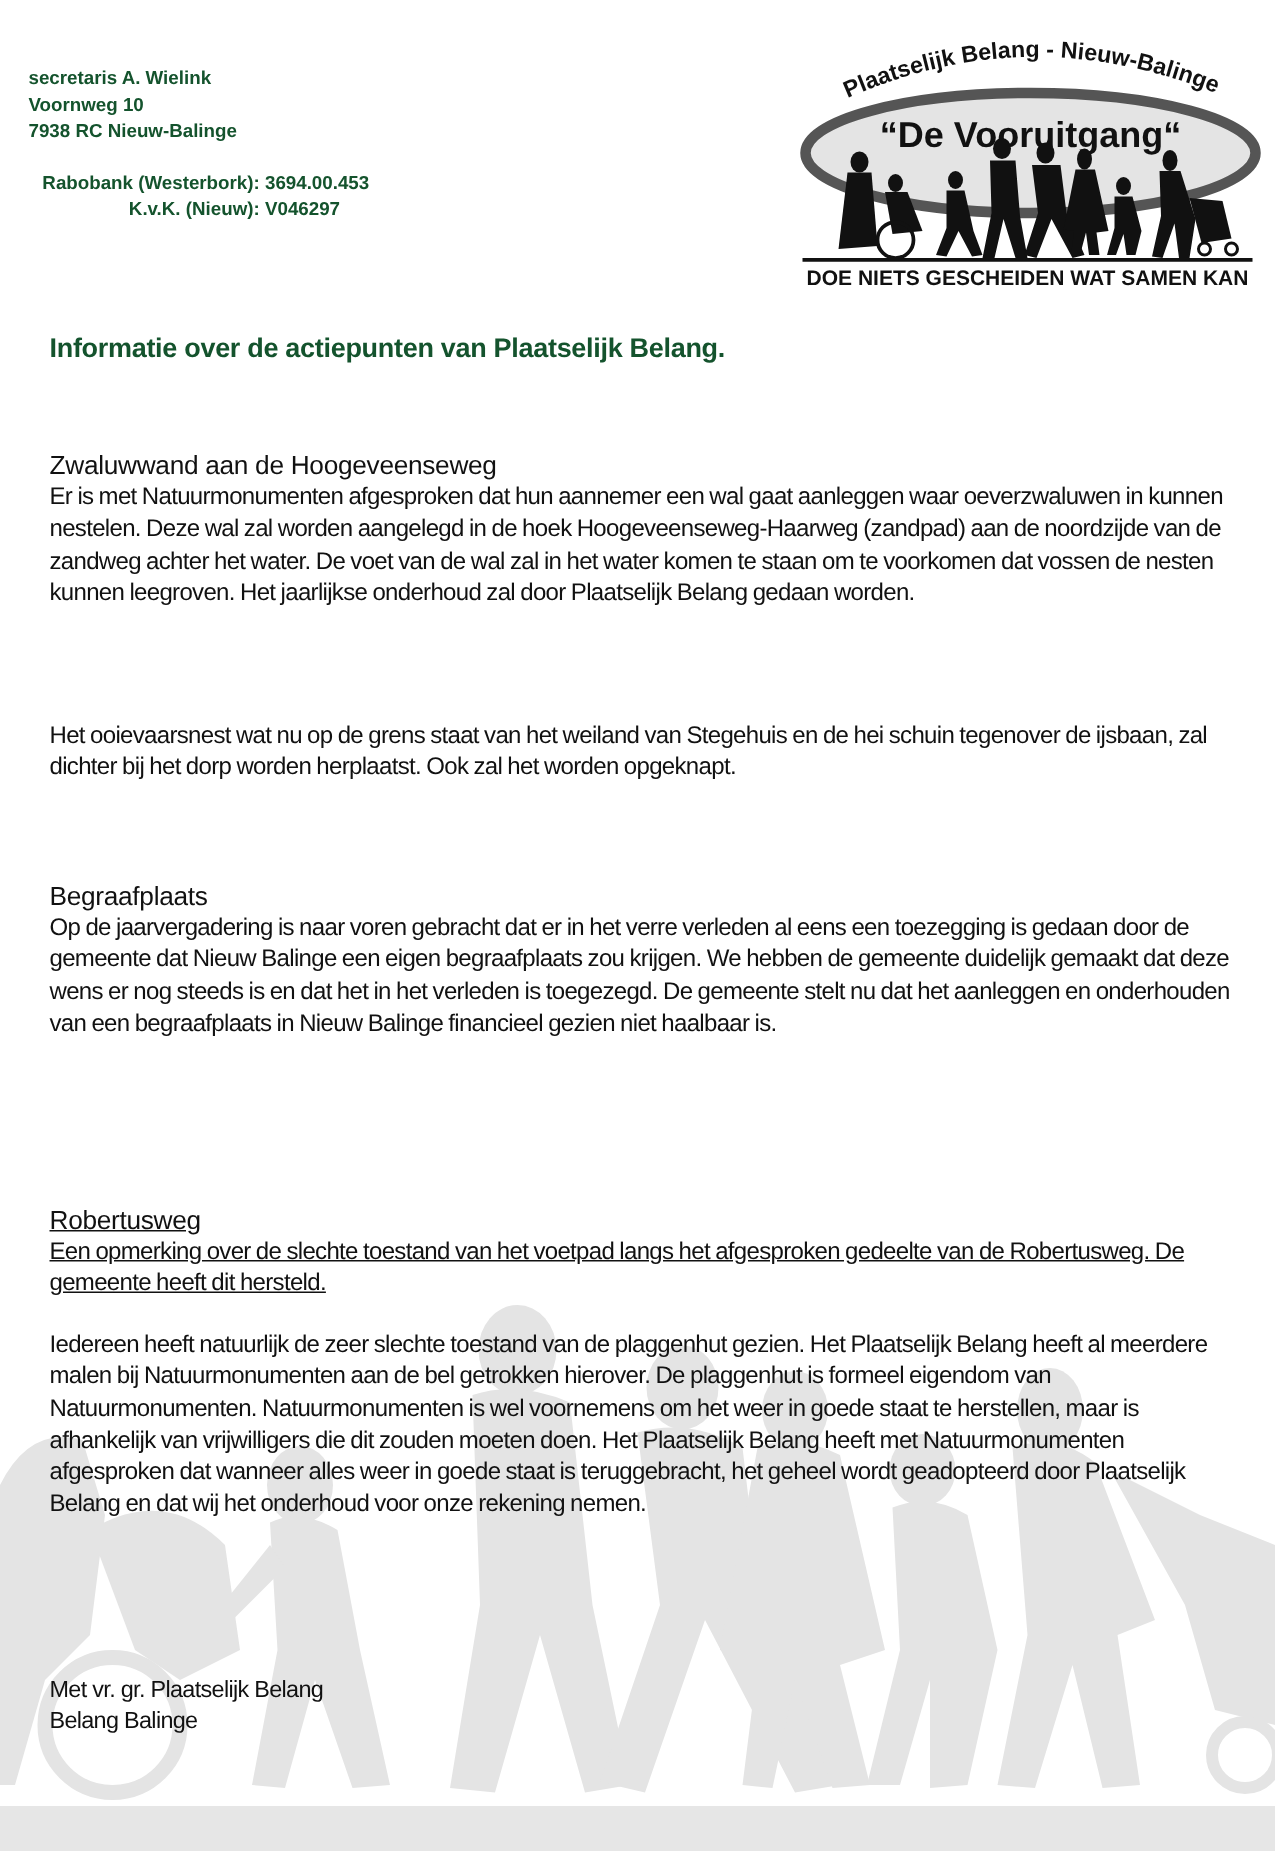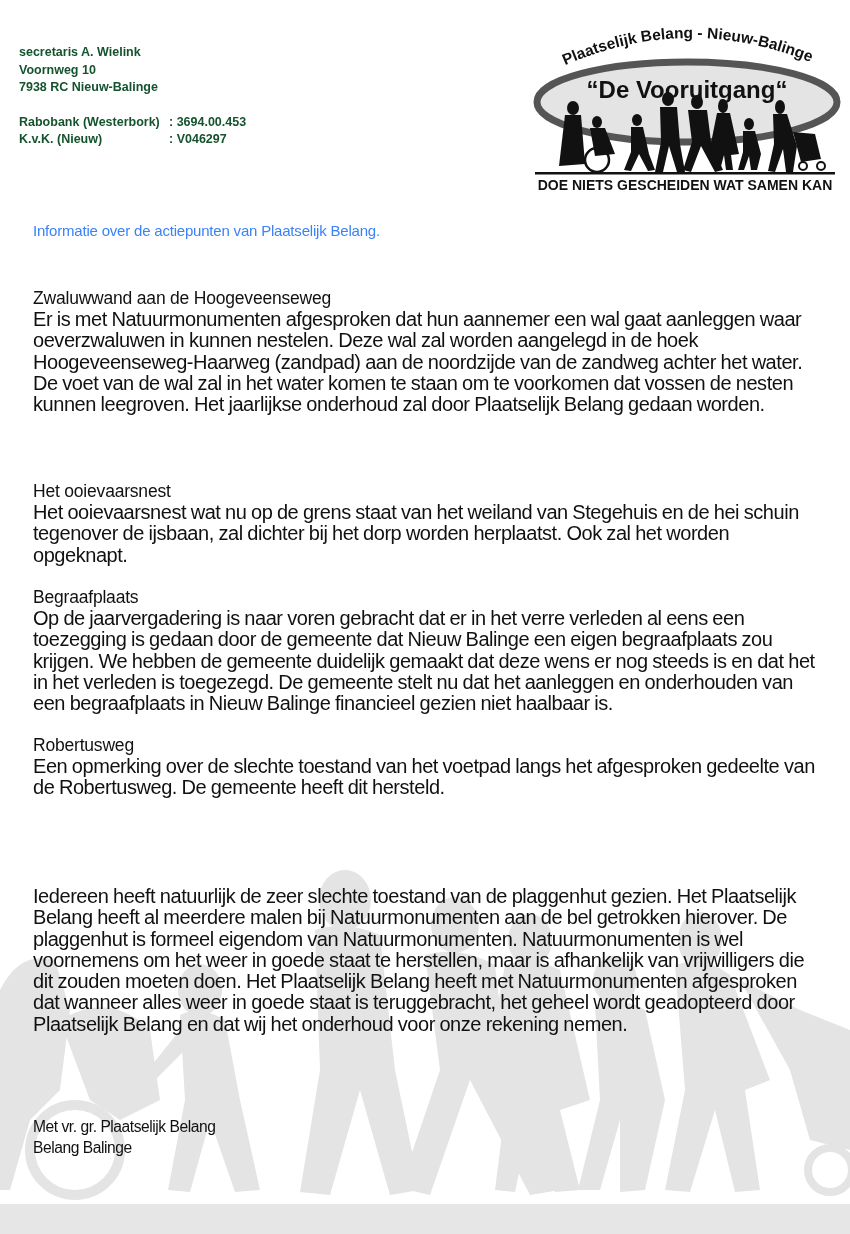--- a/index.html
+++ b/index.html
@@ -2,27 +2,27 @@
 <html><head>
 <meta charset="utf-8">
 <style>
   html, body { margin:0; padding:0; }
   body { width:850px; height:1234px; position:relative; overflow:hidden; background:#ffffff; font-family:"Liberation Sans", sans-serif; color:#111; }
   .bg-figures { position:absolute; left:0; top:870px; width:850px; height:335px; z-index:0; }
   .bottom-band { position:absolute; left:0; top:1204px; width:850px; height:30px; background:#e6e6e6; z-index:0; }
   .sender { position:absolute; left:19px; top:44px; font-size:12.5px; line-height:17.5px; font-weight:bold; color:#14532d; z-index:2; }
   .sender .gap { height:17px; }
   .sender .row { display:flex; }
-  .sender .row .lbl { width:150px; }
+  .sender .row .lbl { width:150px;text-align:right; }
   .logo { position:absolute; left:525px; top:14px; width:322px; height:180px; z-index:2; }
   .content { position:absolute; left:33px; top:0; width:790px; z-index:2; font-family:"Liberation Sans Narrow","Liberation Sans", sans-serif; }
-  .intro { position:absolute; top:222px; font-size:15px; color:#3b82f6; white-space:nowrap; letter-spacing:-0.2px; }
+  .intro { position:absolute; top:222px; font-size:18px; color:#14532d; white-space:nowrap; letter-spacing:-0.2px;font-weight:bold; }
   .section { position:absolute; left:0; width:790px; }
   .section h2 { margin:0; font-weight:normal; font-size:17.5px; line-height:22px; color:#111; letter-spacing:-0.2px; }
-  .section p { margin:0; font-size:20px; line-height:21.3px; color:#111; letter-spacing:-0.45px; word-spacing:-0.5px; }
+  .section p { margin:0; font-size:16px; line-height:21.3px; color:#111; letter-spacing:-0.45px; word-spacing:-0.5px; }
   .closing { position:absolute; top:1106px; font-size:15.6px; line-height:21.3px; letter-spacing:-0.45px;margin-top:10px; }
 </style>
 </head>
 <body>
 
 <svg class="bg-figures" viewBox="0 0 850 335" preserveAspectRatio="none">
   <g fill="#e4e4e4">
 
     <path d="M0 120 Q20 80 55 90 L70 140 L60 220 L30 250 L10 320 L0 320 Z"></path>
     <circle cx="75" cy="280" r="45" fill="none" stroke="#e4e4e4" stroke-width="10"></circle>
@@ -106,36 +106,35 @@
     <circle cx="278" cy="152" r="4" fill="none" stroke="#111" stroke-width="2"></circle>
     <circle cx="296" cy="152" r="4" fill="none" stroke="#111" stroke-width="2"></circle>
   </g>
   <rect x="10" y="158" width="300" height="2.5" fill="#111"></rect>
   <text x="160" y="176" text-anchor="middle" font-family="Liberation Sans, sans-serif" font-weight="bold" font-size="14" fill="#111">DOE NIETS GESCHEIDEN WAT SAMEN KAN</text>
 </svg>
 
 <div class="content">
   <div class="intro">Informatie over de actiepunten van Plaatselijk Belang.</div>
 
-  <div class="section" style="top:287px;">
+  <div class="section" style="top:299px;">
     <h2>Zwaluwwand aan de Hoogeveenseweg</h2>
     <p>Er is met Natuurmonumenten afgesproken dat hun aannemer een wal gaat aanleggen waar oeverzwaluwen in kunnen nestelen. Deze wal zal worden aangelegd in de hoek Hoogeveenseweg-Haarweg (zandpad) aan de noordzijde van de zandweg achter het water. De voet van de wal zal in het water komen te staan om te voorkomen dat vossen de nesten kunnen leegroven. Het jaarlijkse onderhoud zal door Plaatselijk Belang gedaan worden.</p>
   </div>
 
   <div class="section" style="top:480px;">
-    <h2>Het ooievaarsnest</h2>
     <p>Het ooievaarsnest wat nu op de grens staat van het weiland van Stegehuis en de hei schuin tegenover de ijsbaan, zal dichter bij het dorp worden herplaatst. Ook zal het worden opgeknapt.</p>
   </div>
 
   <div class="section" style="top:586px;">
     <h2>Begraafplaats</h2>
     <p>Op de jaarvergadering is naar voren gebracht dat er in het verre verleden al eens een toezegging is gedaan door de gemeente dat Nieuw Balinge een eigen begraafplaats zou krijgen. We hebben de gemeente duidelijk gemaakt dat deze wens er nog steeds is en dat het in het verleden is toegezegd. De gemeente stelt nu dat het aanleggen en onderhouden van een begraafplaats in Nieuw Balinge financieel gezien niet haalbaar is.</p>
   </div>
 
-  <div class="section" style="top:734px;">
+  <div class="section" style="top:802px;text-decoration:underline;">
     <h2>Robertusweg</h2>
     <p>Een opmerking over de slechte toestand van het voetpad langs het afgesproken gedeelte van de Robertusweg. De gemeente heeft dit hersteld.</p>
   </div>
 
   <div class="section" style="top:886px;">
     <p>Iedereen heeft natuurlijk de zeer slechte toestand van de plaggenhut gezien. Het Plaatselijk Belang heeft al meerdere malen bij Natuurmonumenten aan de bel getrokken hierover. De plaggenhut is formeel eigendom van Natuurmonumenten. Natuurmonumenten is wel voornemens om het weer in goede staat te herstellen, maar is afhankelijk van vrijwilligers die dit zouden moeten doen. Het Plaatselijk Belang heeft met Natuurmonumenten afgesproken dat wanneer alles weer in goede staat is teruggebracht, het geheel wordt geadopteerd door Plaatselijk Belang en dat wij het onderhoud voor onze rekening nemen.</p>
   </div>
 
   <div class="closing">
     <div>Met vr. gr. Plaatselijk Belang</div>

